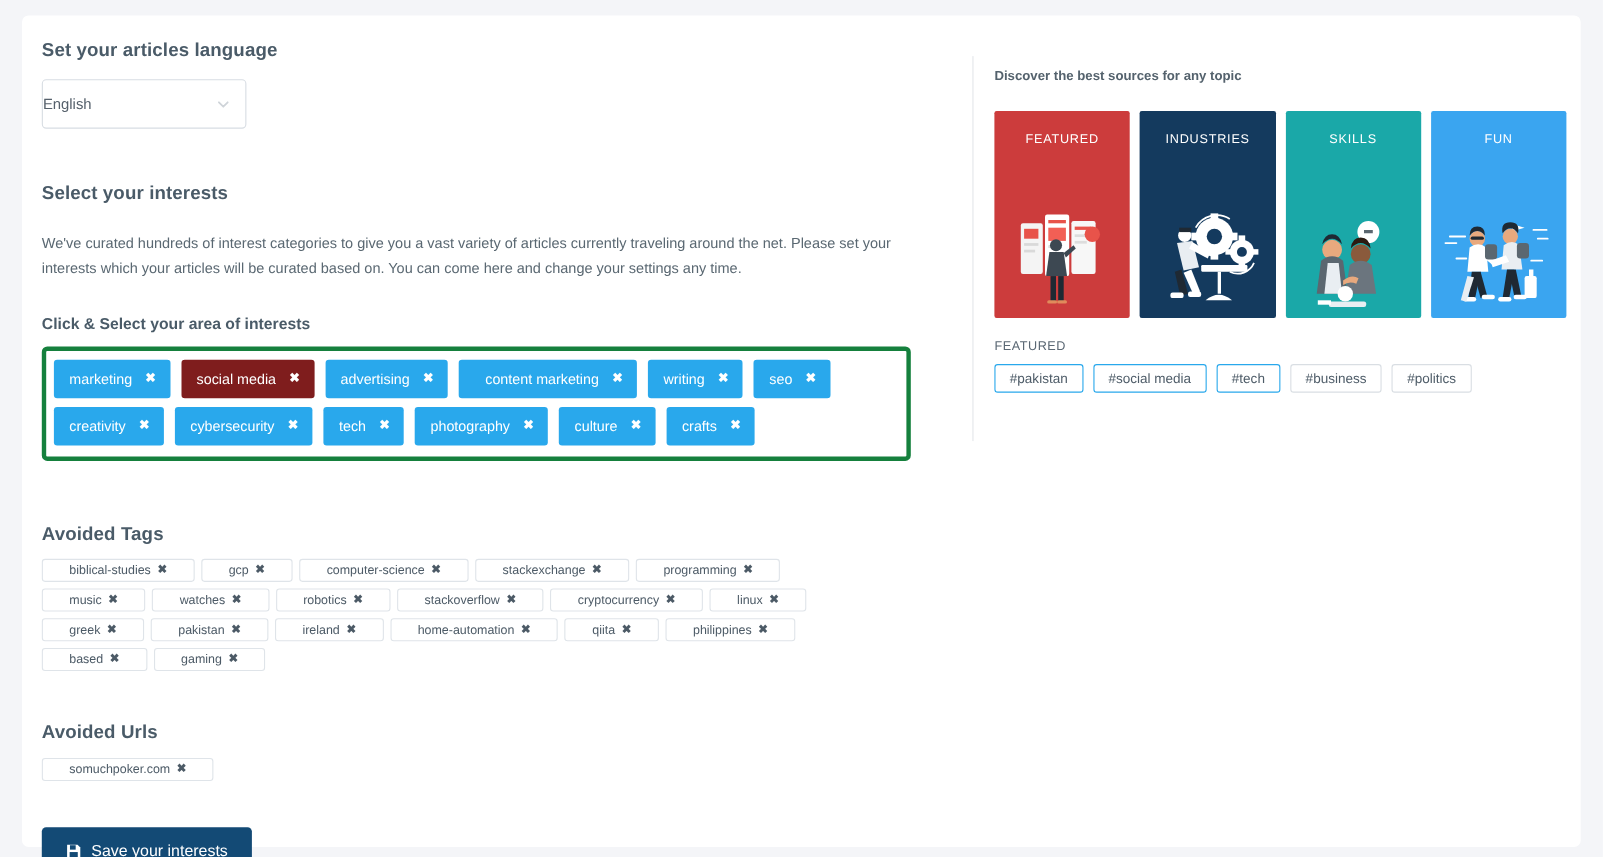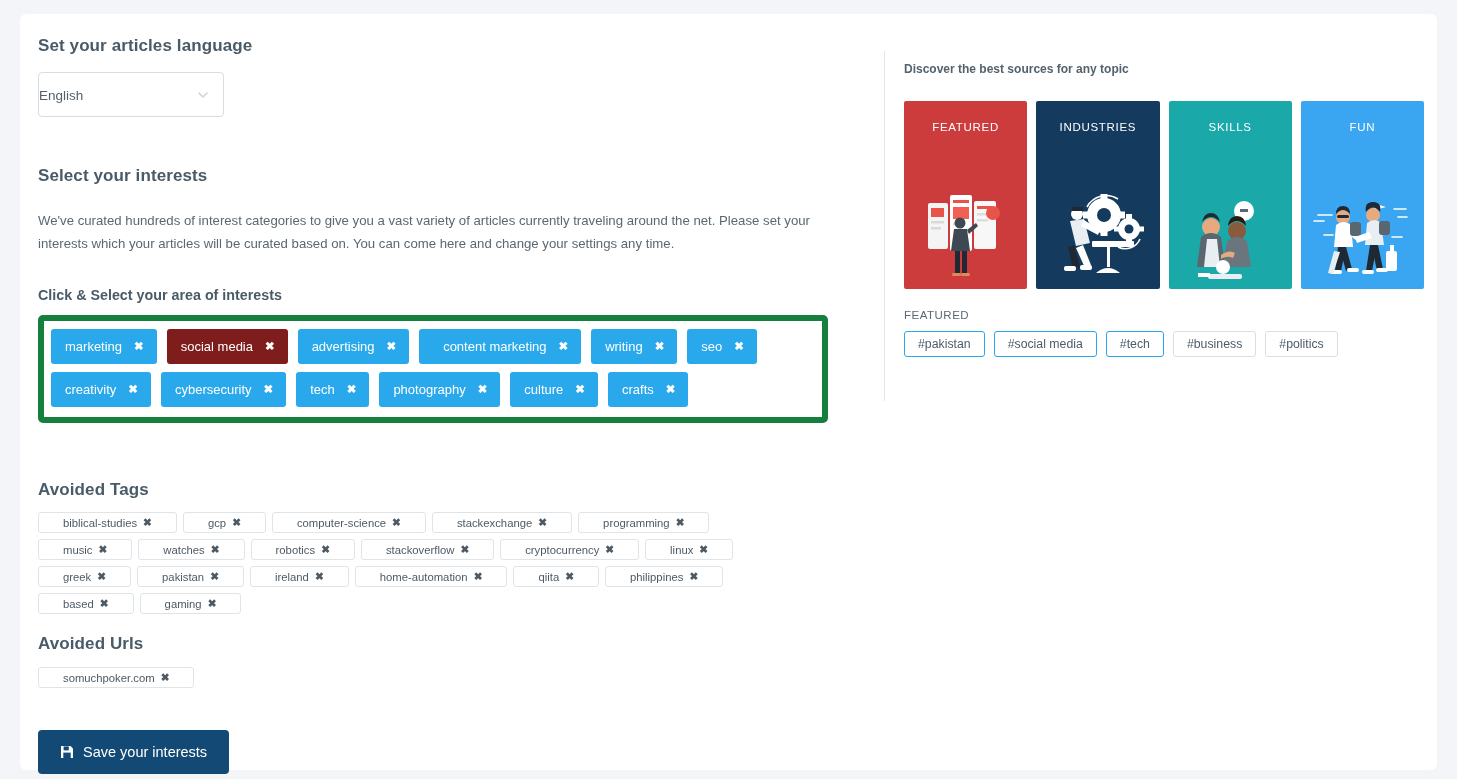--- a/index.html
+++ b/index.html
@@ -66,21 +66,21 @@
   .click-select-title {
     margin-top: 32px;
     font-size: 14.3px;
     font-weight: bold;
     color: #4a5b68;
   }
 
   .tagbox {
     margin-top: 12px;
     width: 790px;
-    border: 6px solid #15803d;
+    border: 4px solid #15803d;
     border-radius: 5px;
     padding: 8px 9px 10px 7px;
     display: flex;
     flex-wrap: wrap;
     gap: 8px 10px;
     align-content: flex-start;
   }
   .chip {
     display: inline-flex;
     align-items: center;
@@ -124,21 +124,21 @@
     cursor: pointer;
   }
   .minichip .x {
     font-size: 10.5px;
     font-weight: bold;
     color: #4c5a66;
     line-height: 1;
     cursor: pointer;
   }
 
-  .urls-title { margin-top: 20px; }
+  .urls-title { margin-top: 46px; }
   .urls-box { margin-top: 13px; display: flex; gap: 6px; flex-wrap: wrap; }
 
   .save-btn {
     margin-top: 42px;
     display: inline-flex;
     align-items: center;
     justify-content: center;
     gap: 9px;
     background: #134a75;
     color: #ffffff;

